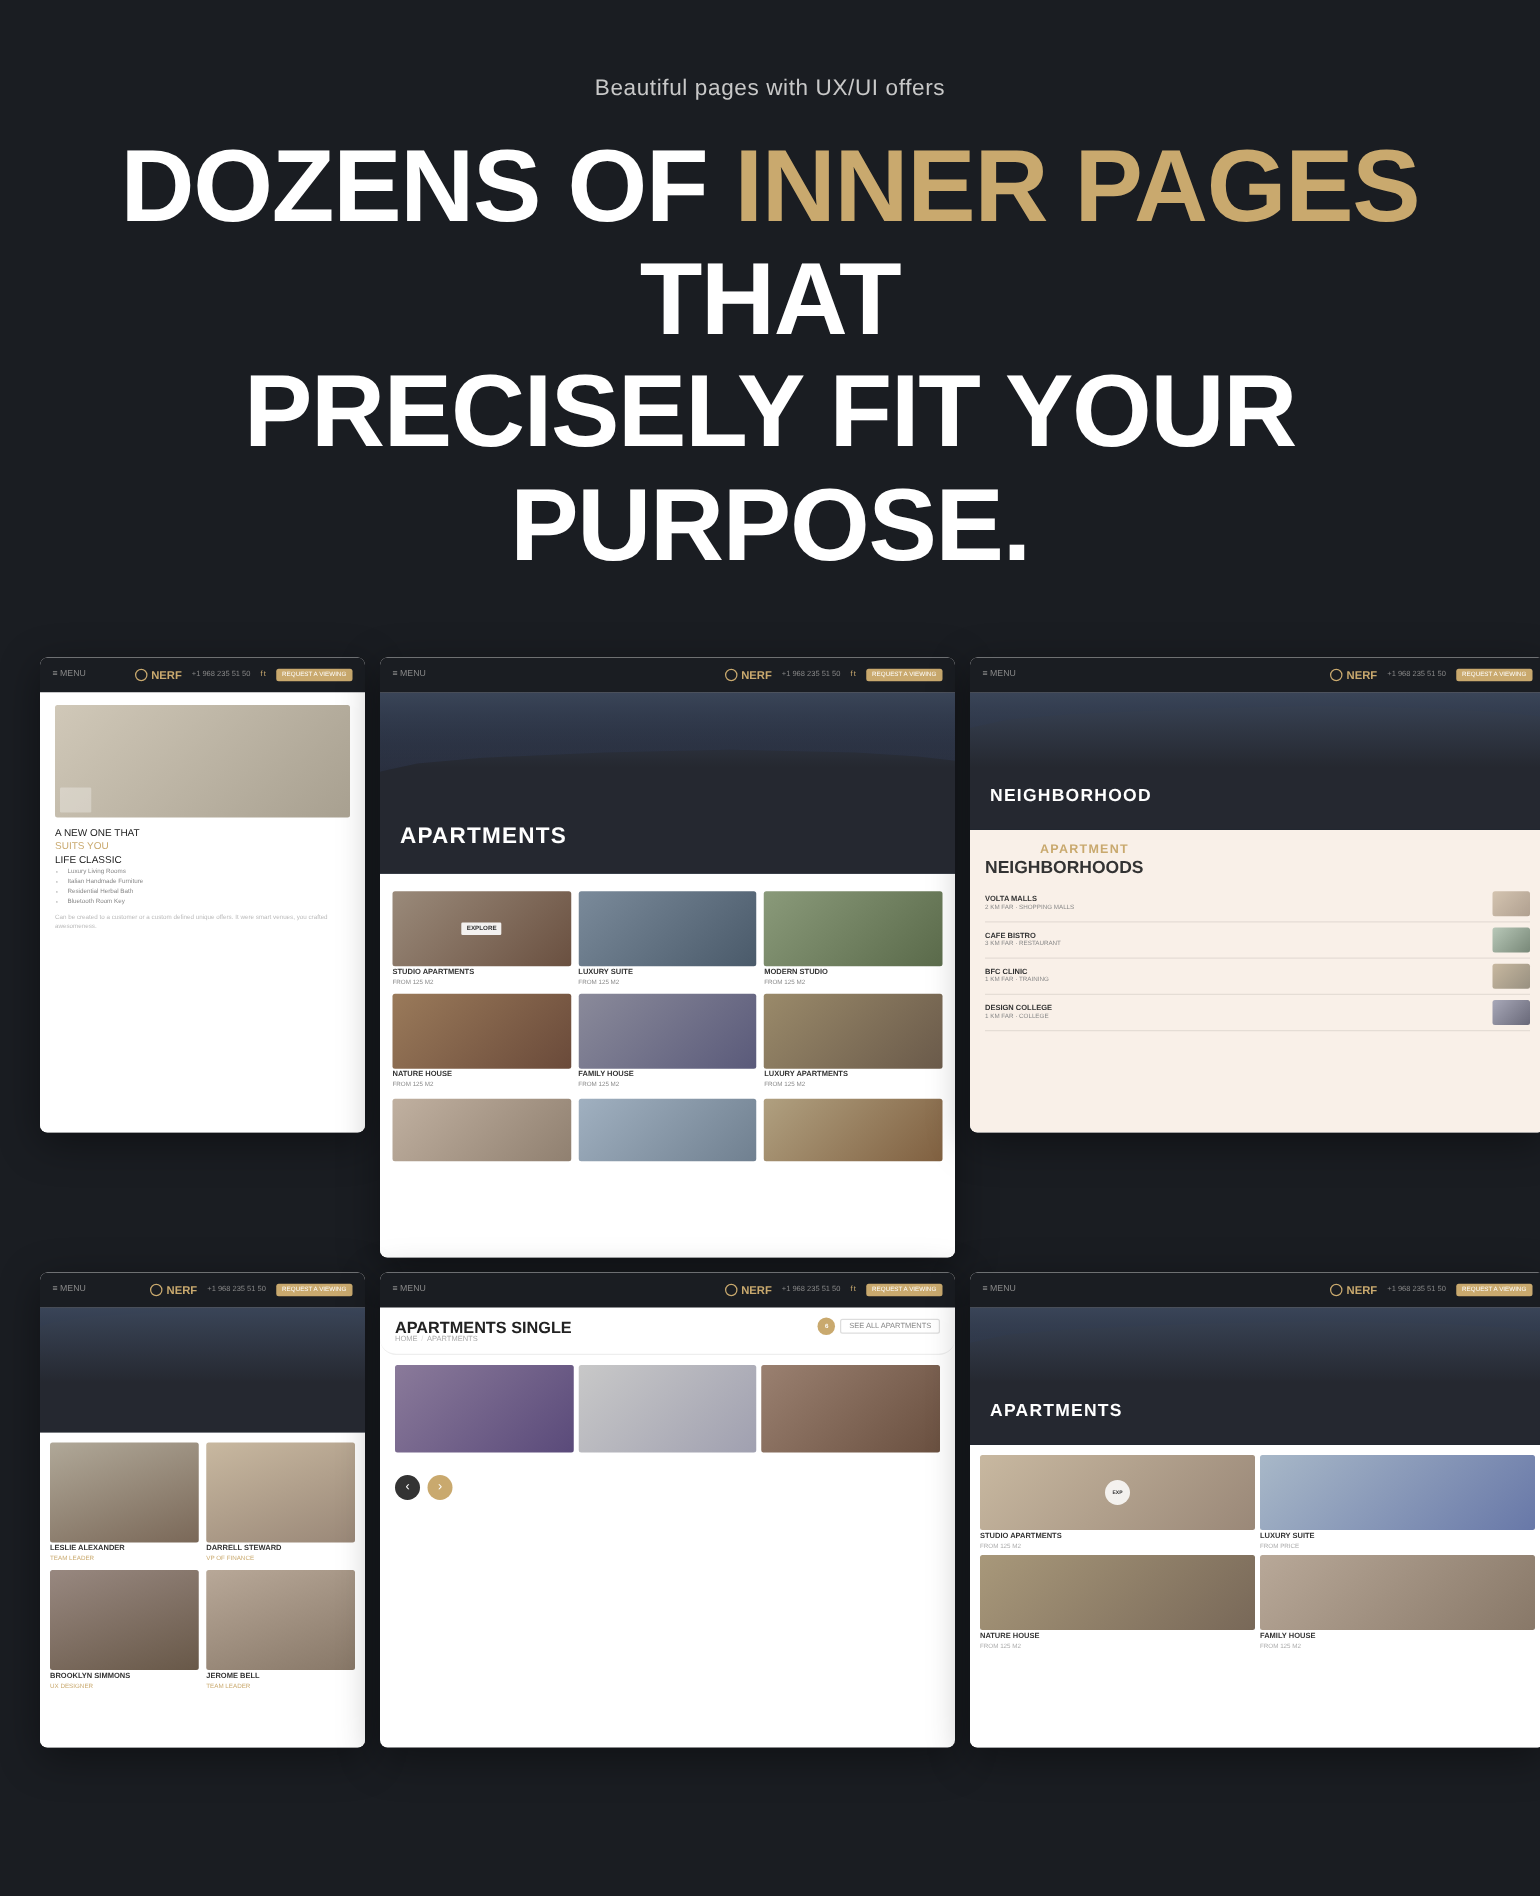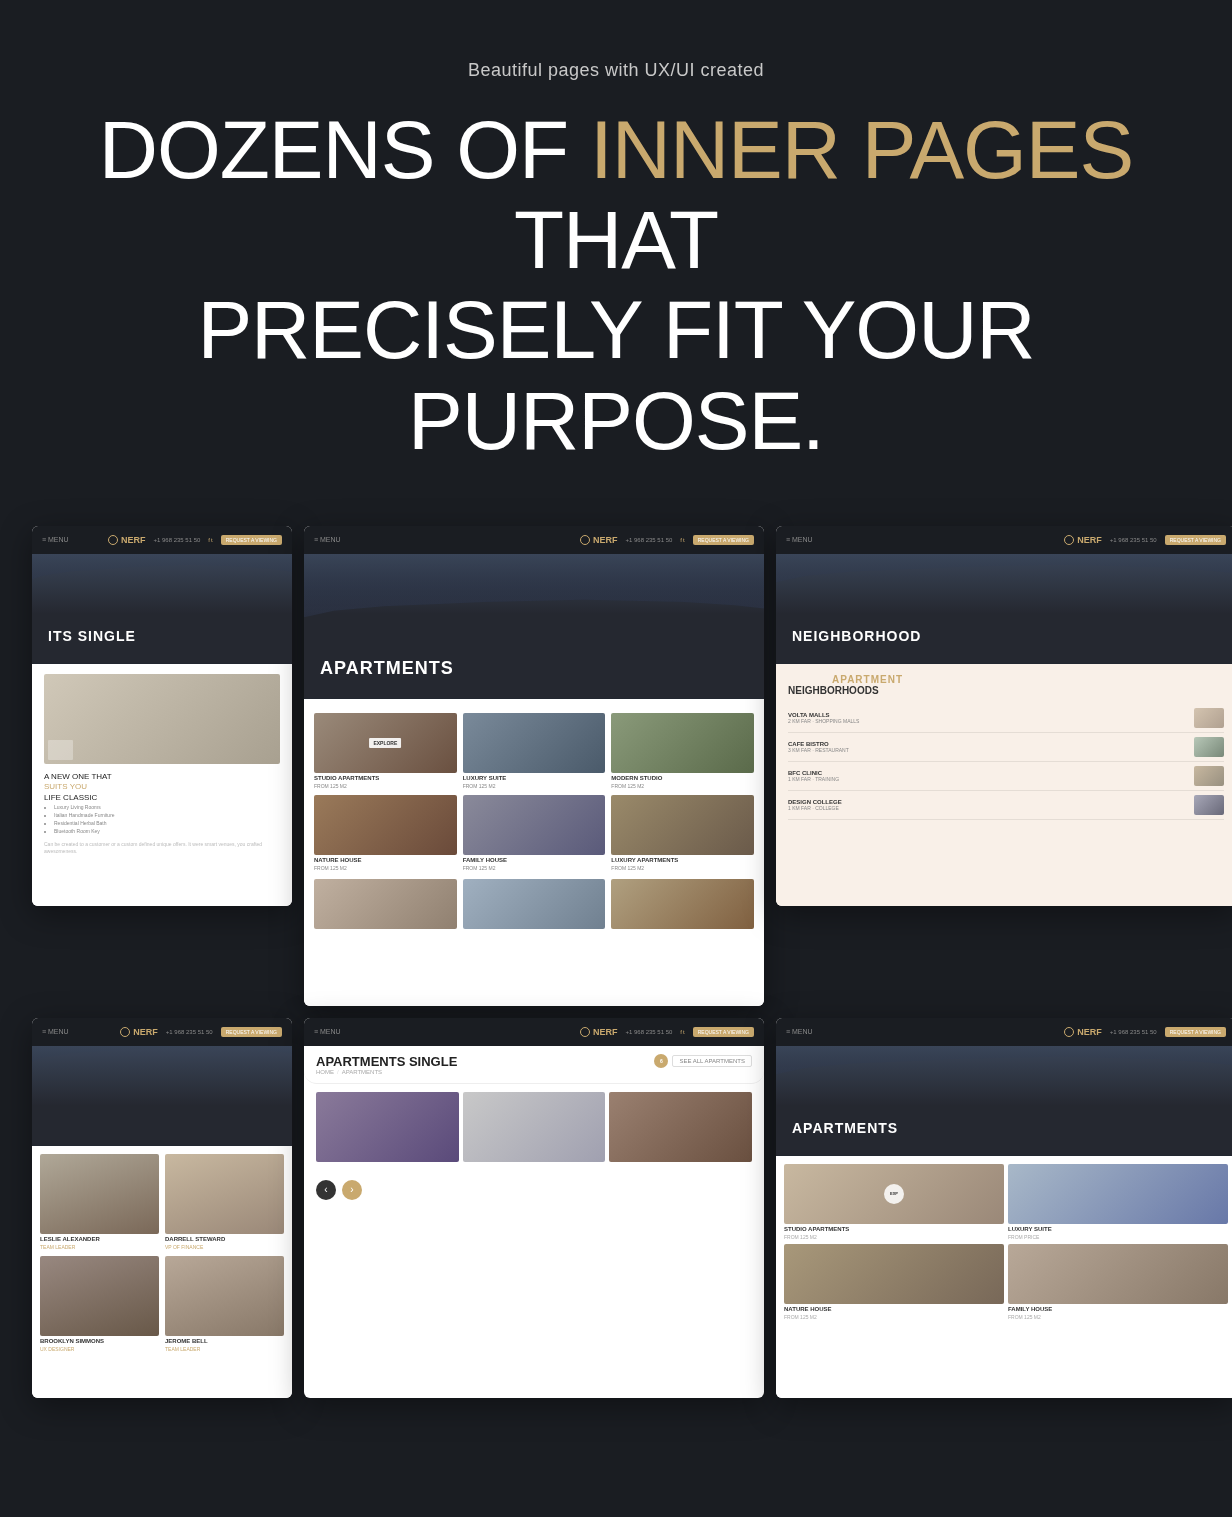--- a/index.html
+++ b/index.html
@@ -18,21 +18,21 @@
     }
     .header-subtitle {
       color: #c8c8c8;
       font-size: 18px;
       font-weight: 400;
       margin-bottom: 24px;
       letter-spacing: 0.5px;
     }
     .header-title {
       font-size: 82px;
-      font-weight: 400;
+      font-weight: 700;
       line-height: 1.1;
       text-transform: uppercase;
       color: #ffffff;
       letter-spacing: -1px;
     }
     .header-title .accent {
       color: #c9a96e;
     }
 
     
@@ -242,21 +242,21 @@
     .neighborhood-title-accent {
       color: #c9a96e;
       font-size: 10px;
       font-weight: bold;
       text-transform: uppercase;
       letter-spacing: 1px;
       margin-left: 44px;
     }
     .neighborhood-title-main {
       color: #333;
-      font-size: 10px;
+      font-size: 14px;
       font-weight: 900;
       text-transform: uppercase;
       margin-bottom: 8px;
     }
     .neighborhood-item {
       display: flex;
       justify-content: space-between;
       align-items: center;
       padding: 4px 0;
       border-bottom: 1px solid rgba(0,0,0,0.08);
@@ -466,21 +466,21 @@
       display: flex;
       gap: 1px;
     }
     .nav-star { color: #c9a96e; font-size: 6px; }
 
   </style>
 </head>
 <body>
 
 <div class="header-section">
-  <p class="header-subtitle">Beautiful pages with UX/UI created</p>
+  <p class="header-subtitle">Beautiful pages with UX/UI offers</p>
   <h1 class="header-title">
     <span>DOZENS OF </span><span class="accent">INNER PAGES</span><span> THAT</span><br>
     <span>PRECISELY FIT YOUR PURPOSE.</span>
   </h1>
 </div>
 
 <div class="screenshots-grid">
 
   <div class="screenshot-card card-left-top">
     <div class="mini-browser">
@@ -492,26 +492,20 @@
           <span>NERF</span>
         </div>
         <span class="nav-phone">+1 968 235 51 50</span>
         <div class="nav-stars">
           <span class="nav-star">f</span>
           <span class="nav-star">t</span>
         </div>
         <span class="nav-btn">REQUEST A VIEWING</span>
       </div>
 
-      <div class="hero-area" style="height:110px;">
-        <div class="hero-building"></div>
-        <div class="hero-building-shape"></div>
-        <div class="hero-overlay-sky"></div>
-        <div class="hero-title">ITS SINGLE</div>
-      </div>
 
       <div class="card-content">
         <div class="ps-main-img">
           <div class="ps-small-img"></div>
         </div>
         <div class="ps-heading">
           <span>A NEW ONE THAT</span><br>
           <span class="accent">SUITS YOU</span><br>
           <span>LIFE CLASSIC</span>
         </div>

